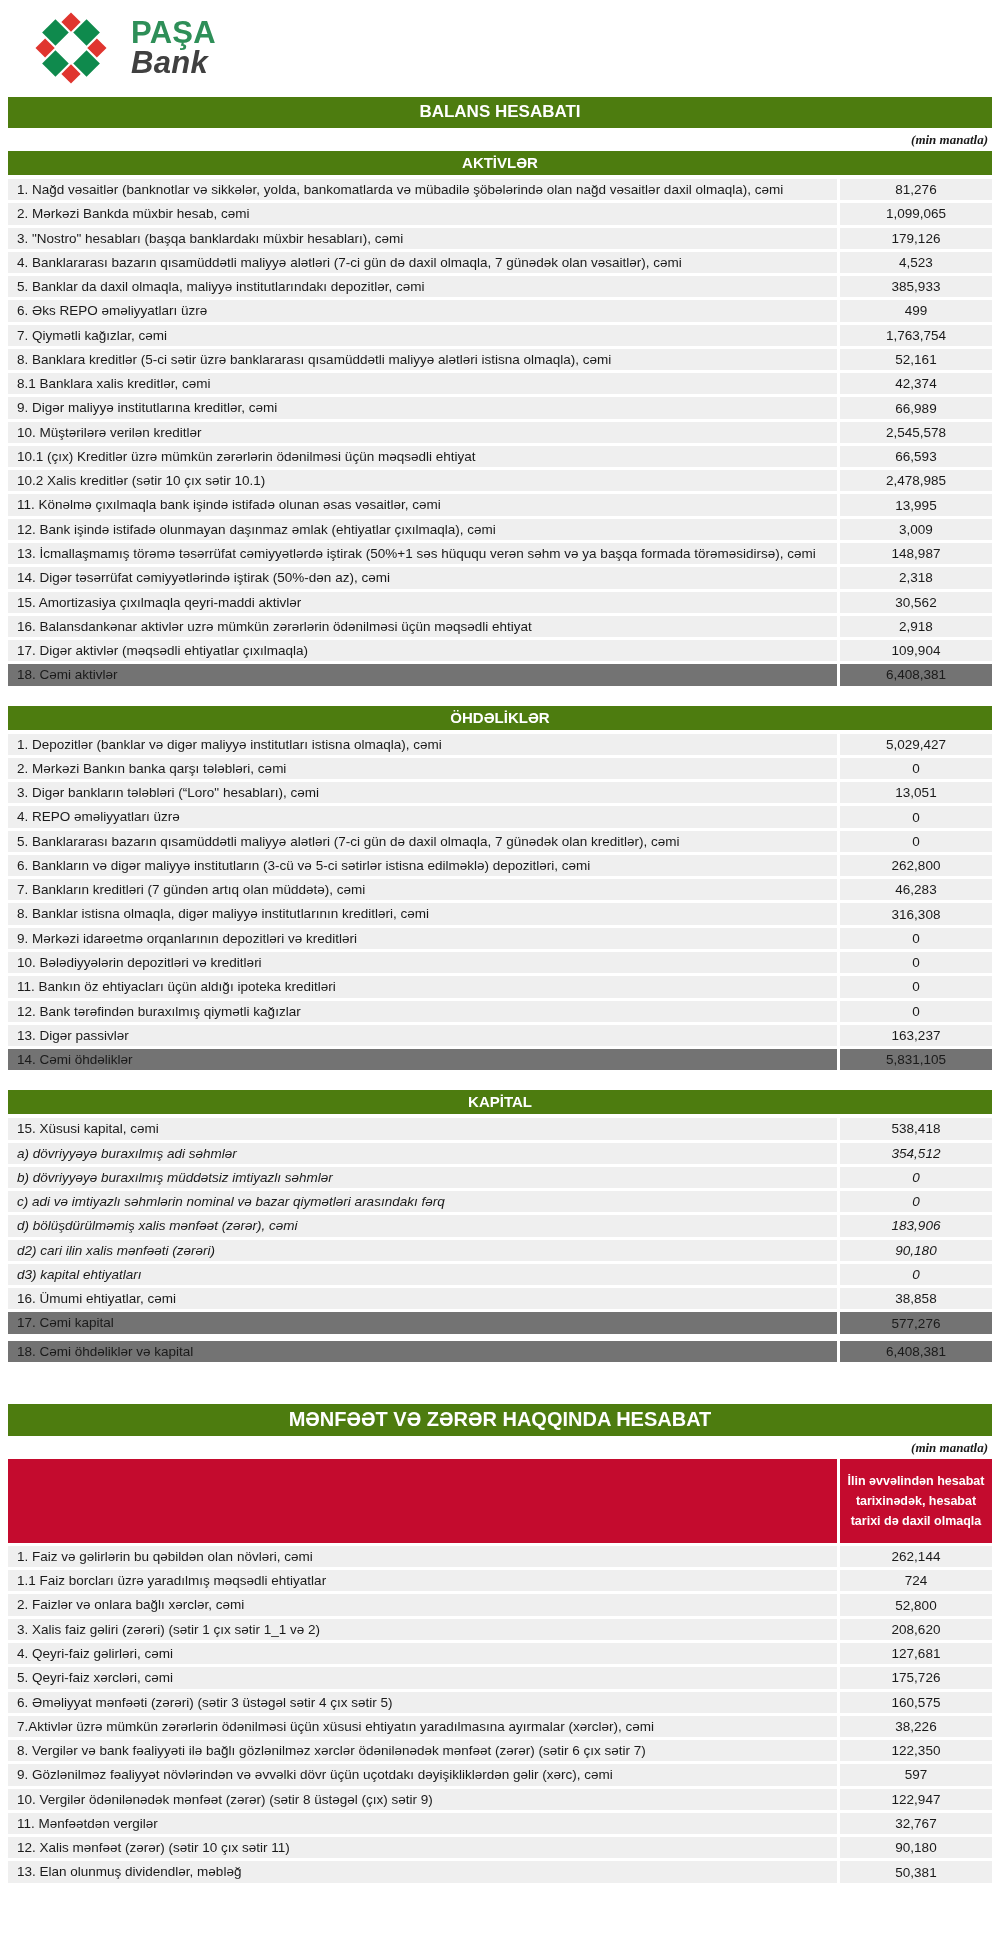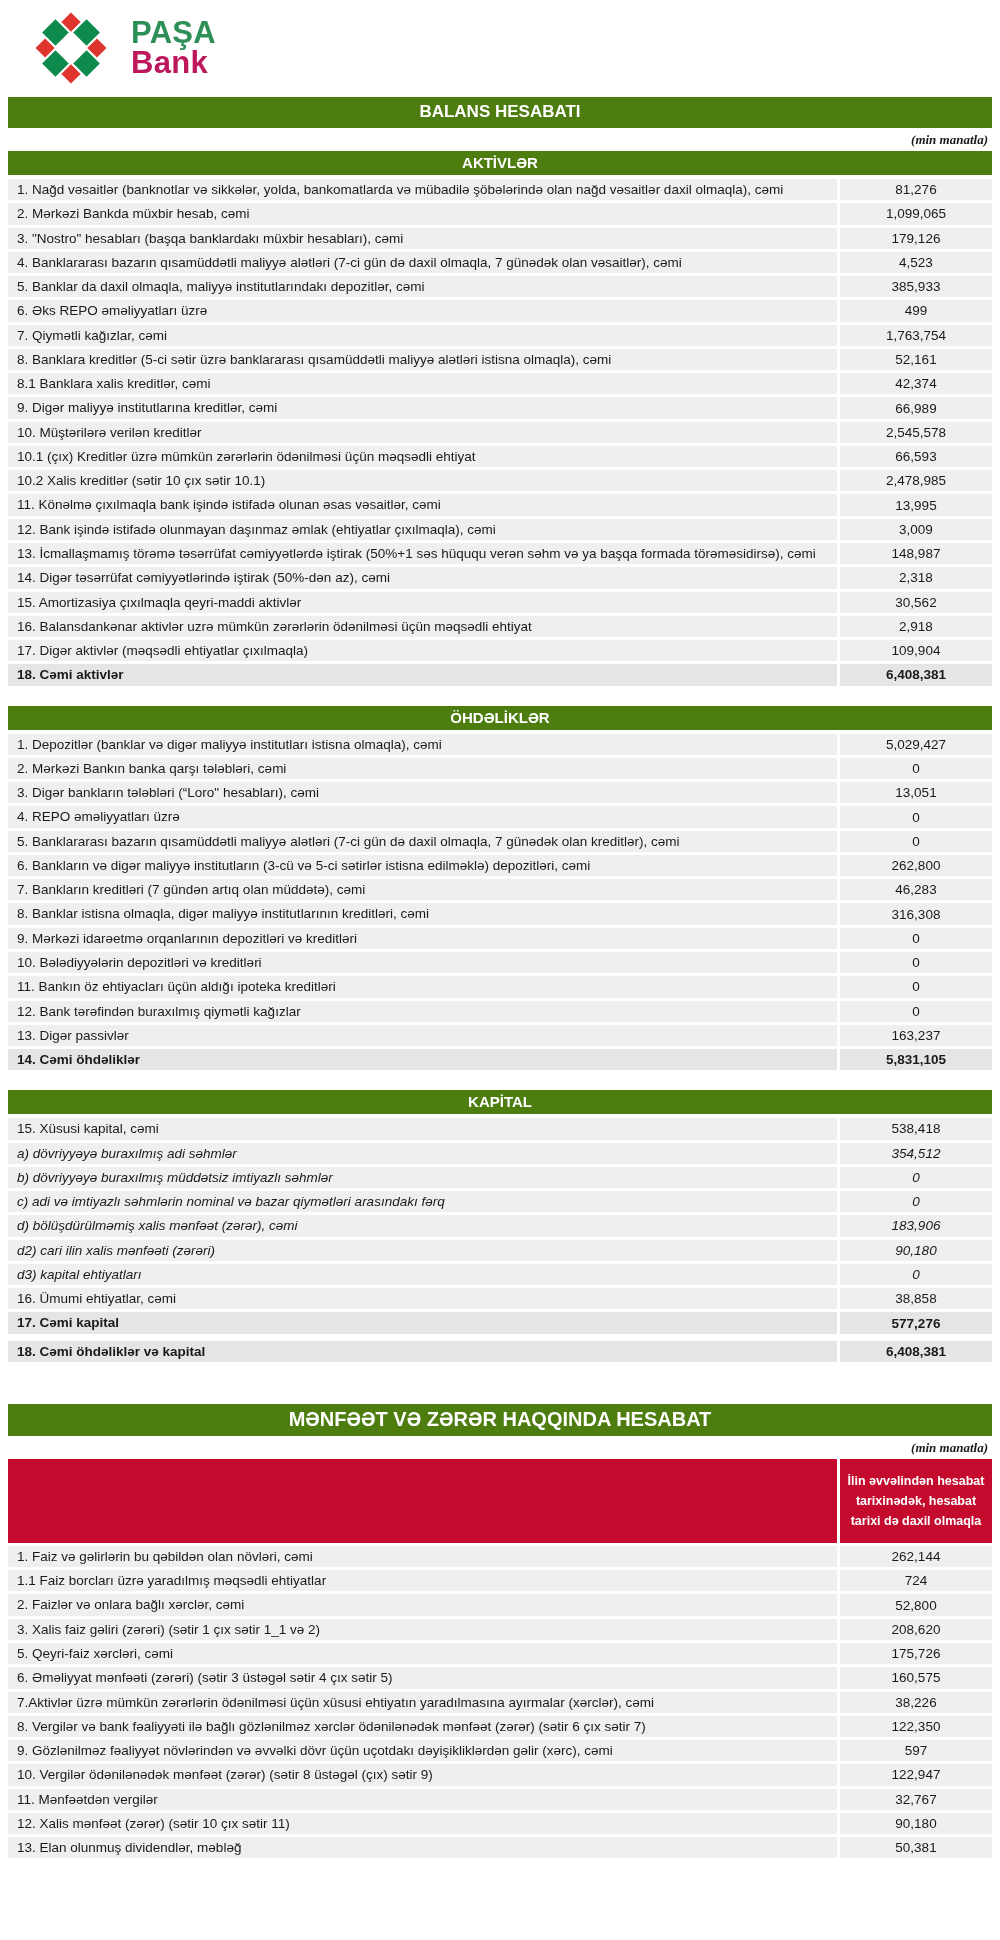--- a/index.html
+++ b/index.html
@@ -5,40 +5,40 @@
   html,body{margin:0;padding:0;background:#ffffff;}
   body{width:1000px;font-family:"Liberation Sans",sans-serif;color:#1a1a1a;}
   .page{width:1000px;height:1940px;box-sizing:border-box;overflow:hidden;background:#fff;}
 
   
   .hdr{height:97px;box-sizing:border-box;padding:11px 0 0 34px;}
   .logo{display:flex;align-items:center;gap:23px;}
   .logo svg{width:74px;height:74px;display:block;}
   .wordmark{font-weight:bold;font-size:31px;line-height:0.98;letter-spacing:0.3px;}
   .wm-pasa{color:#2e8f58;}
-  .wm-bank{color:#be185d;}
+  .wm-bank{color:#404040;font-style:italic;}
 
   
   .banner{margin:0 8px;background:#4d7c0f;color:#ffffff;font-weight:bold;text-align:center;}
   .banner-main{font-size:17px;padding:5px 0 6px;}
   .section-banner{font-size:15px;padding:3px 0 4px;margin-bottom:4px;}
   .section-banner.mt{margin-top:20px;}
   .banner-big{margin-top:42px;font-size:20px;padding:4px 8px 5px;}
 
   
   .note{text-align:right;font-weight:bold;font-style:italic;font-size:13px;
         padding:4px 12px 3px;font-family:"Liberation Serif",serif;}
 
   
   .row{display:flex;margin:0 8px 3px;}
   .lbl{width:829px;margin-right:3px;background:#efefef;box-sizing:border-box;
        padding:2px 9px;font-size:13.5px;line-height:1.28;}
   .val{flex:1;background:#efefef;font-size:13.5px;display:flex;align-items:center;
        justify-content:center;text-align:center;padding:2px 0;}
-  .row.total .lbl,.row.total .val{background:#e5e5e5;font-weight:bold;}
+  .row.total .lbl,.row.total .val{background:#737373;font-weight:normal;}
   .row.italic .lbl,.row.italic .val{font-style:italic;}
   .row.gap{margin-top:7px;}
 
   
   .phead .lbl{background:#c40b2e;min-height:84px;}
   .phead .val{background:#c40b2e;color:#fff;font-weight:bold;font-size:12.5px;
               line-height:1.62;padding:5px 3px;}
 </style>
 </head>
 <body>
@@ -279,20 +279,24 @@
       </div>
       <div class="row">
         <div class="lbl">2. Faizlər və onlara bağlı xərclər, cəmi</div>
         <div class="val">52,800</div>
       </div>
       <div class="row">
         <div class="lbl">3. Xalis faiz gəliri (zərəri) (sətir 1 çıx sətir 1_1 və 2)</div>
         <div class="val">208,620</div>
       </div>
       <div class="row">
+        <div class="lbl">4. Qeyri-faiz gəlirləri, cəmi</div>
+        <div class="val">127,681</div>
+      </div>
+      <div class="row">
         <div class="lbl">5. Qeyri-faiz xərcləri, cəmi</div>
         <div class="val">175,726</div>
       </div>
       <div class="row">
         <div class="lbl">6. Əməliyyat mənfəəti (zərəri) (sətir 3 üstəgəl sətir 4 çıx sətir 5)</div>
         <div class="val">160,575</div>
       </div>
       <div class="row">
         <div class="lbl">7.Aktivlər üzrə mümkün zərərlərin ödənilməsi üçün xüsusi ehtiyatın yaradılmasına ayırmalar (xərclər), cəmi</div>
         <div class="val">38,226</div>

